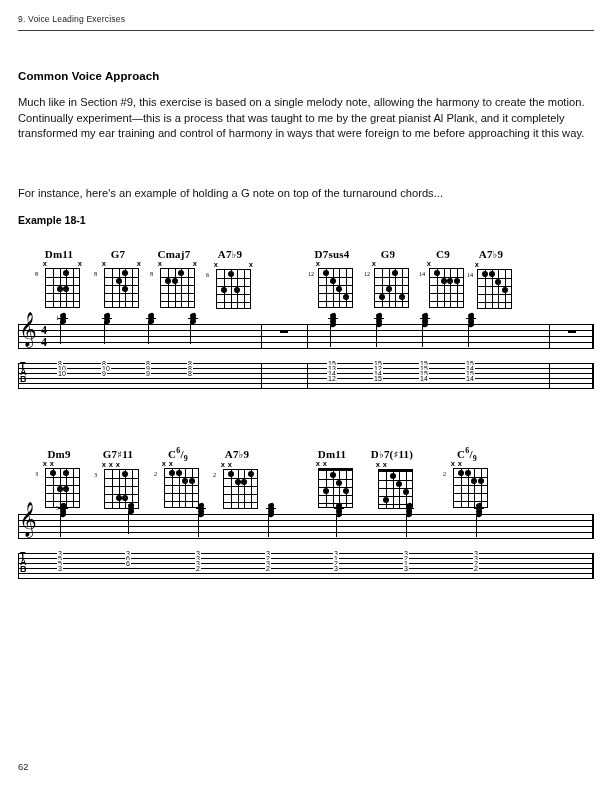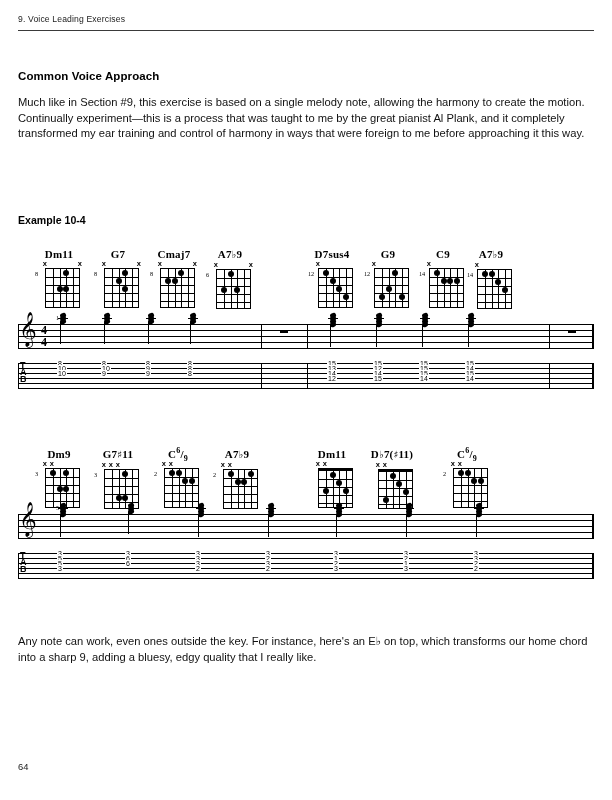--- a/index.html
+++ b/index.html
@@ -148,21 +148,22 @@
 </head>
 <body>
 
 <div class="page">
 
   <div class="runhead">9. Voice Leading Exercises</div>
   <div class="runrule"></div>
 
   <div class="h-sec">Common Voice Approach</div>
   <div class="para" id="para1">Much like in Section #9, this exercise is based on a single melody note, allowing the harmony to create the motion. Continually experiment—this is a process that was taught to me by the great pianist Al Plank, and it completely transformed my ear training and control of harmony in ways that were foreign to me before approaching it this way.</div>
-  <div class="h-ex">Example 10-4</div>
+  <div class="para" id="para2">For instance, here's an example of holding a G note on top of the turnaround chords...</div>
+  <div class="h-ex">Example 18-1</div>
 
   <div class="system" id="system1">
     <div class="chordrow" id="cr1">
         <div class="chord" style="left: 36px;">
           <div class="cname">Dm11</div>
           <div class="muted">
             <span style="left: 6.7px;">x</span>
             <span style="left: 41.7px;">x</span>
           </div>
           <div class="grid-wrap">
@@ -742,15 +743,14 @@
           <div class="tabnum" style="left: 385px; top: 10px;">1</div>
           <div class="tabnum" style="left: 385px; top: 15px;">3</div>
           <div class="tabnum" style="left: 455px; top: 0px;">3</div>
           <div class="tabnum" style="left: 455px; top: 5px;">3</div>
           <div class="tabnum" style="left: 455px; top: 10px;">2</div>
           <div class="tabnum" style="left: 455px; top: 15px;">2</div>
         </div>
       </div>
   </div>
 
-  <div class="para" id="para3">Any note can work, even ones outside the key. For instance, here's an E♭ on top, which transforms our home chord into a sharp 9, adding a bluesy, edgy quality that I really like.</div>
-  <div class="pagenum">64</div>
+  <div class="pagenum">62</div>
 </div>
 
 </body></html>

